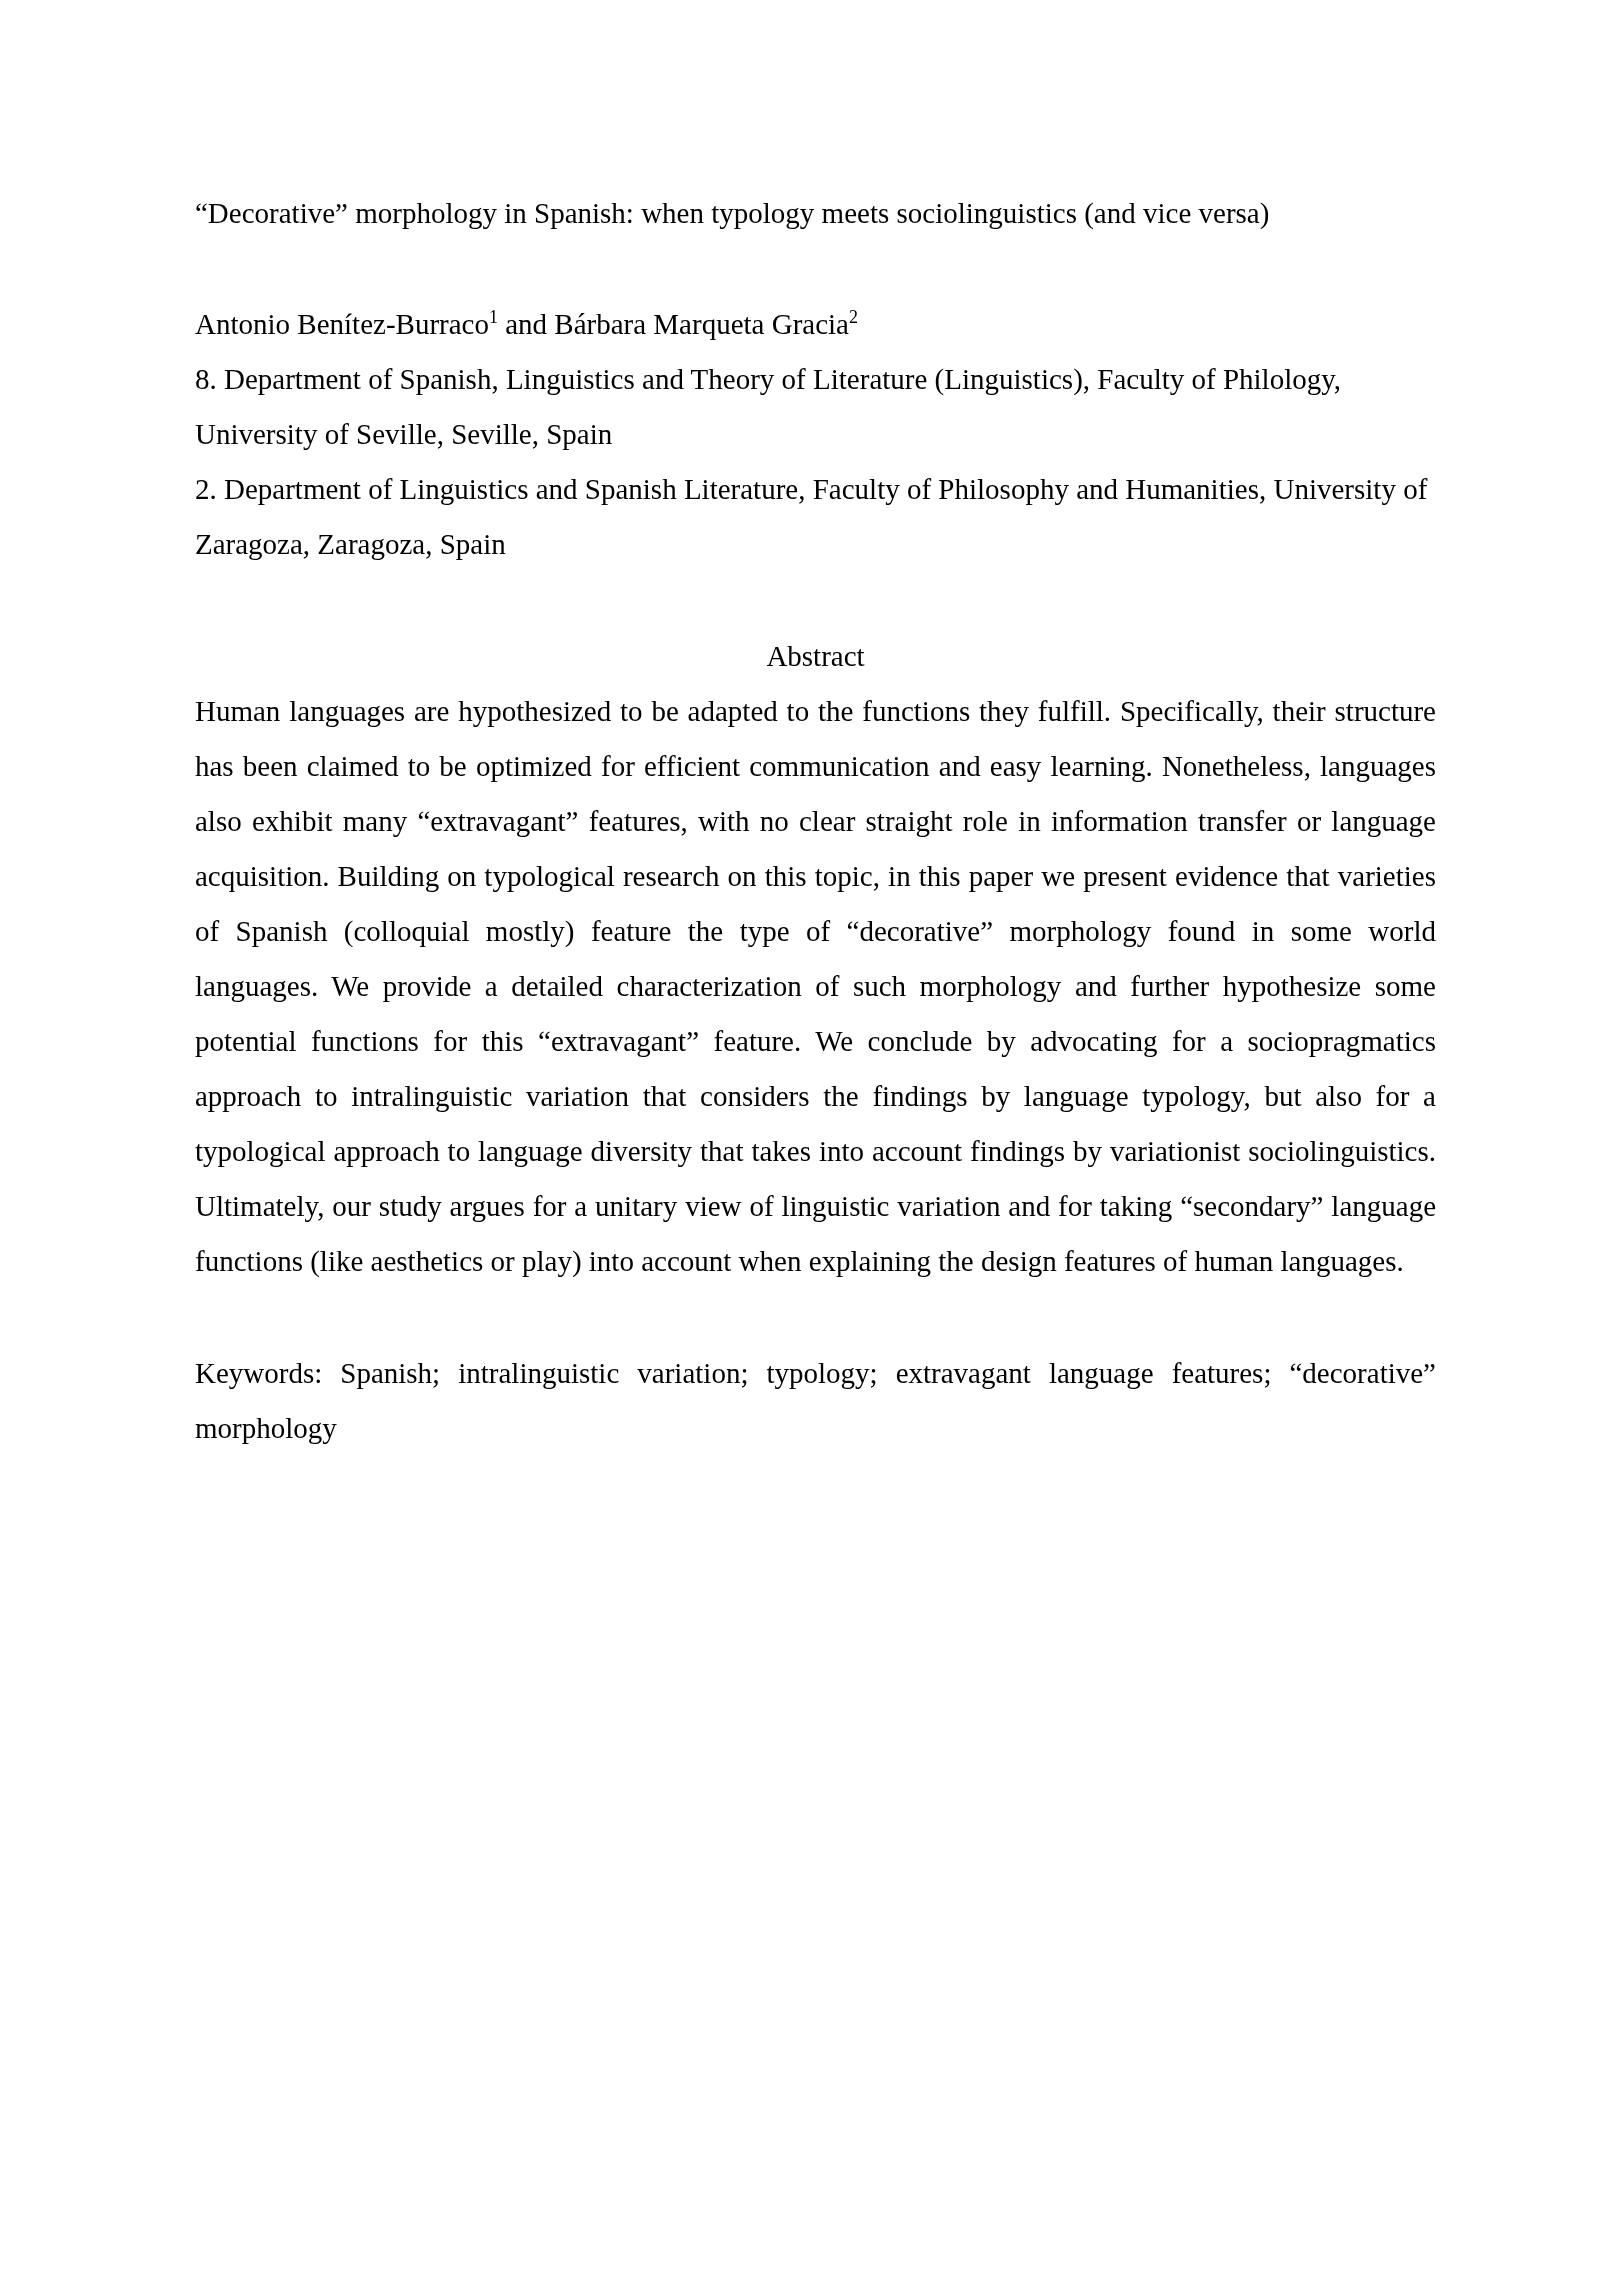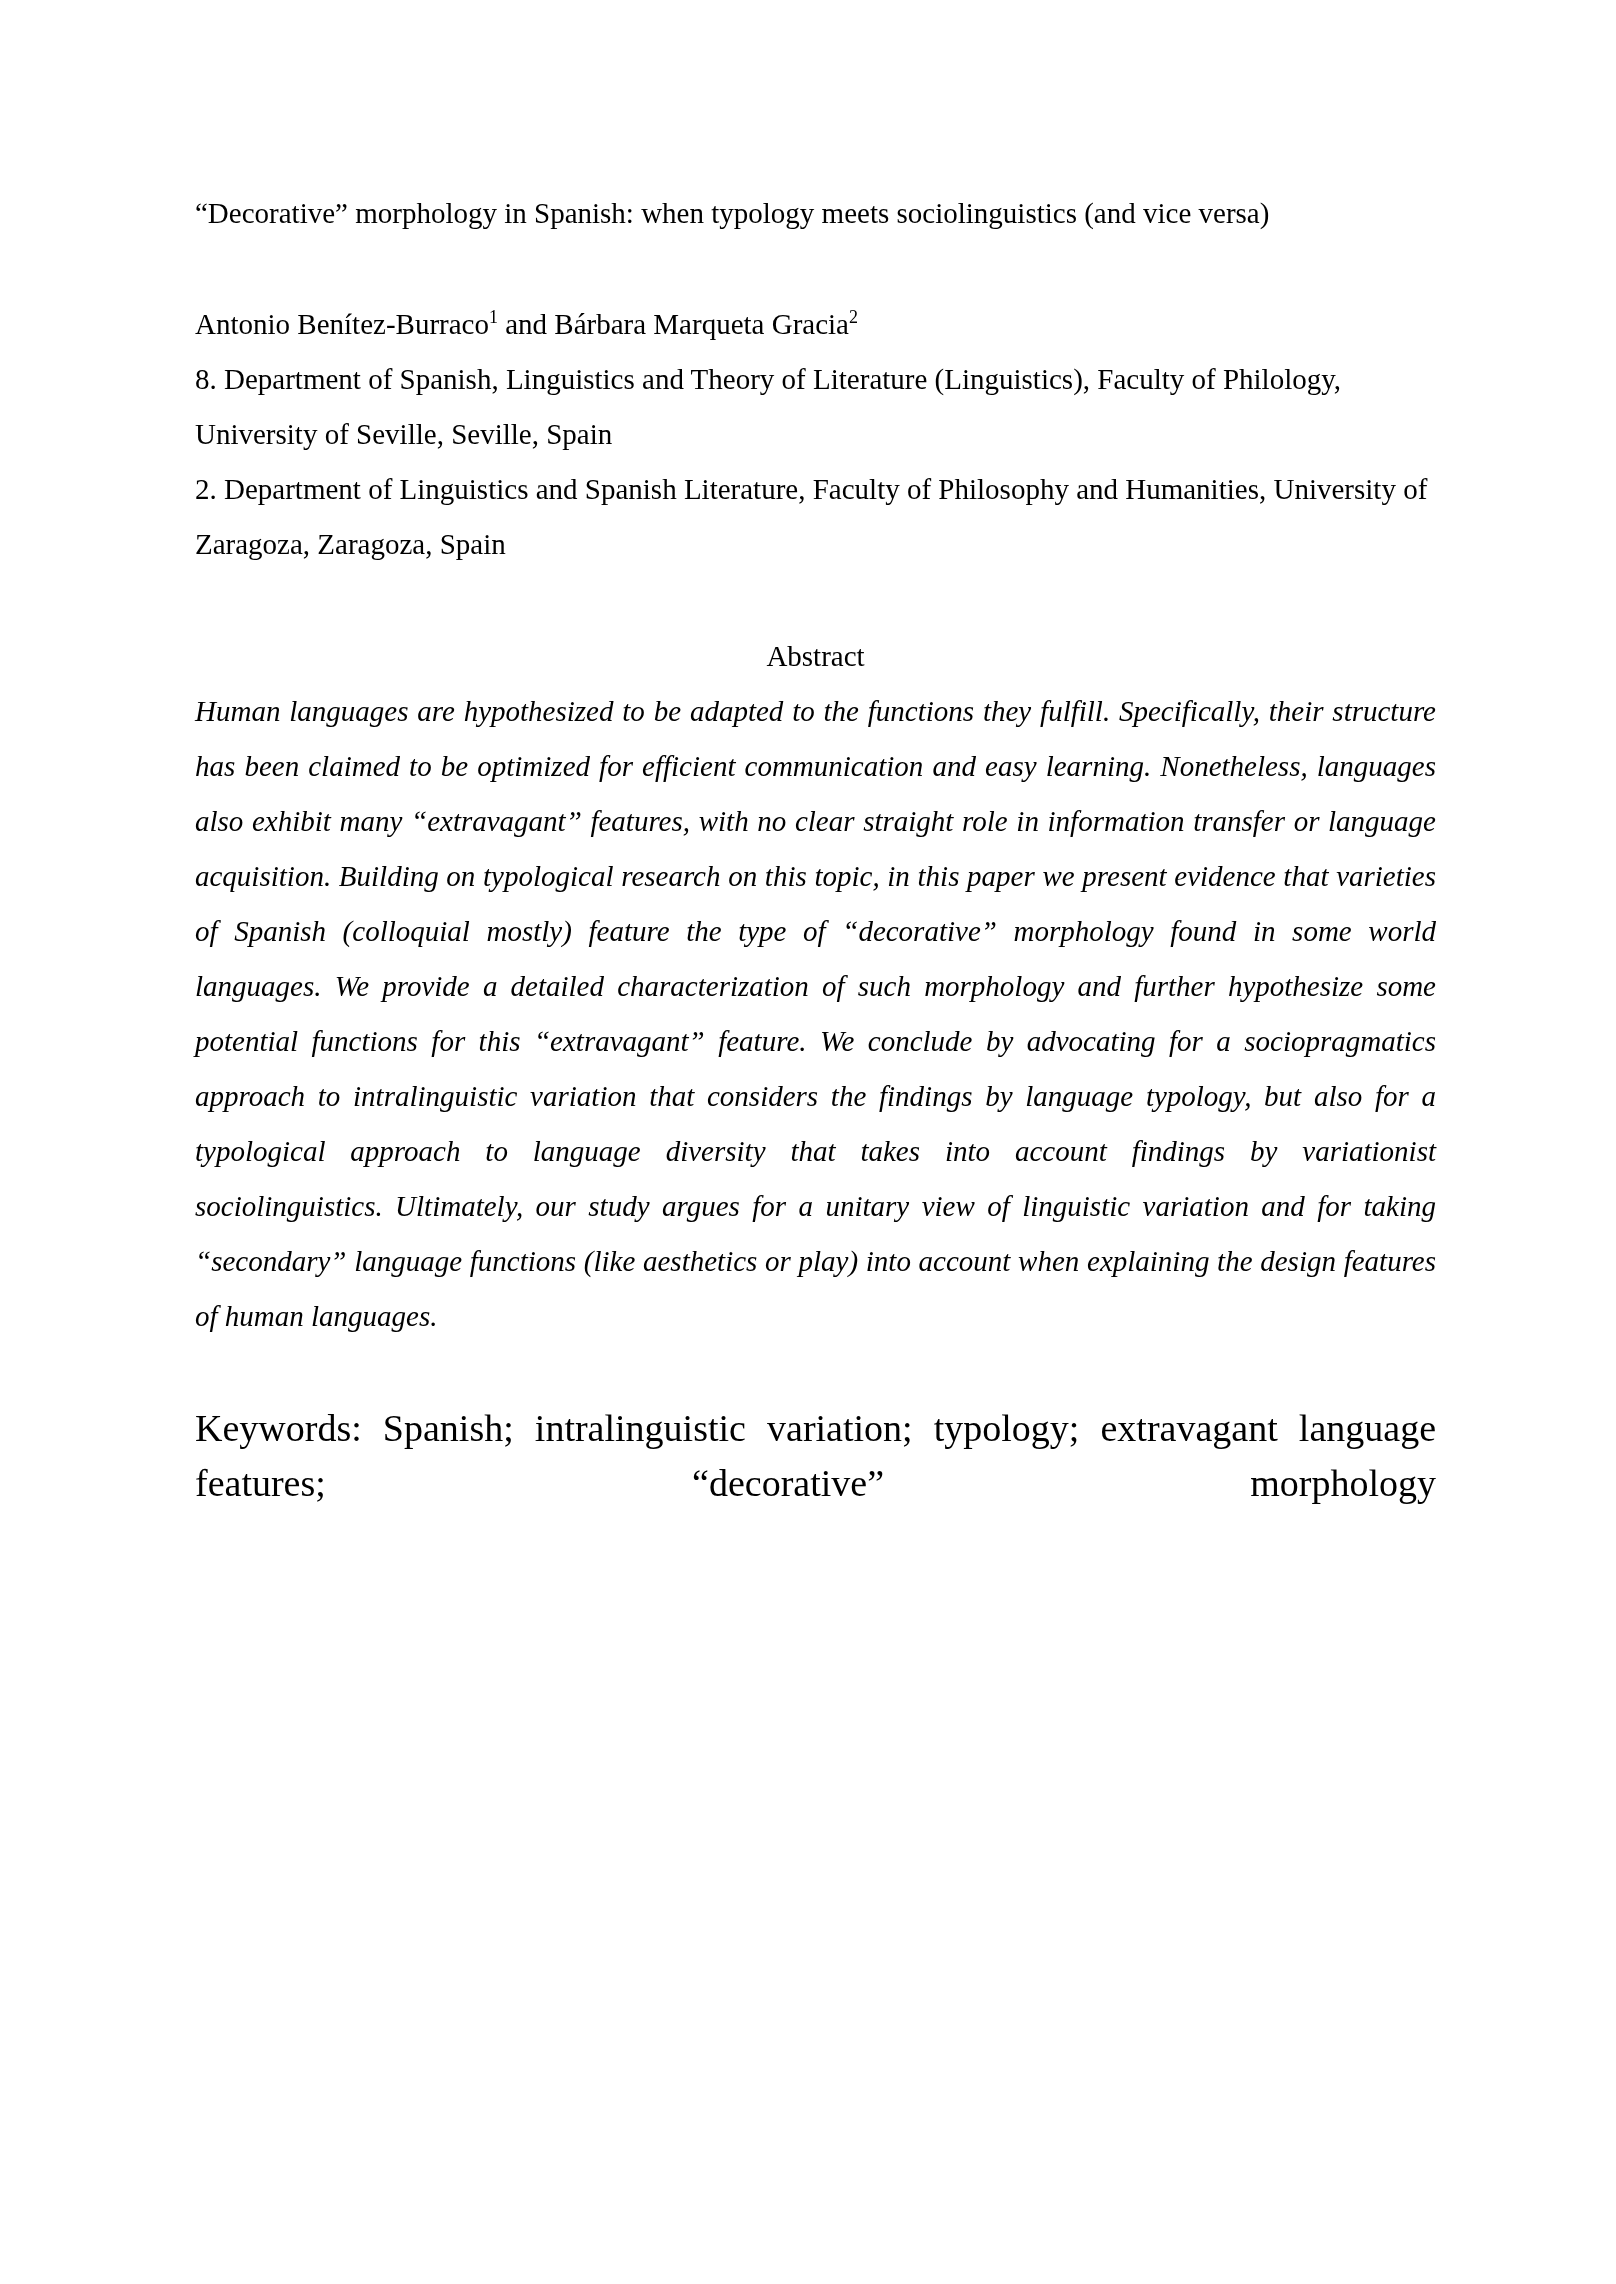--- a/index.html
+++ b/index.html
@@ -74,27 +74,26 @@
     text-align: center;
   }
 
   .abstract-body {
     font-size: 29px;
     line-height: 55px;
     margin: 0;
     text-align: justify;
     text-justify: inter-word;
     hyphens: none;
-    font-style: italic;
   }
 
   .spacer-abstract-keywords { height: 57px; }
 
   .keywords {
-    font-size: 38px;
+    font-size: 29px;
     line-height: 55px;
     margin: 0;
     text-align: justify;
     text-justify: inter-word;
   }
   
   .keywords::after {
     content: "";
     display: inline-block;
     width: 100%;

